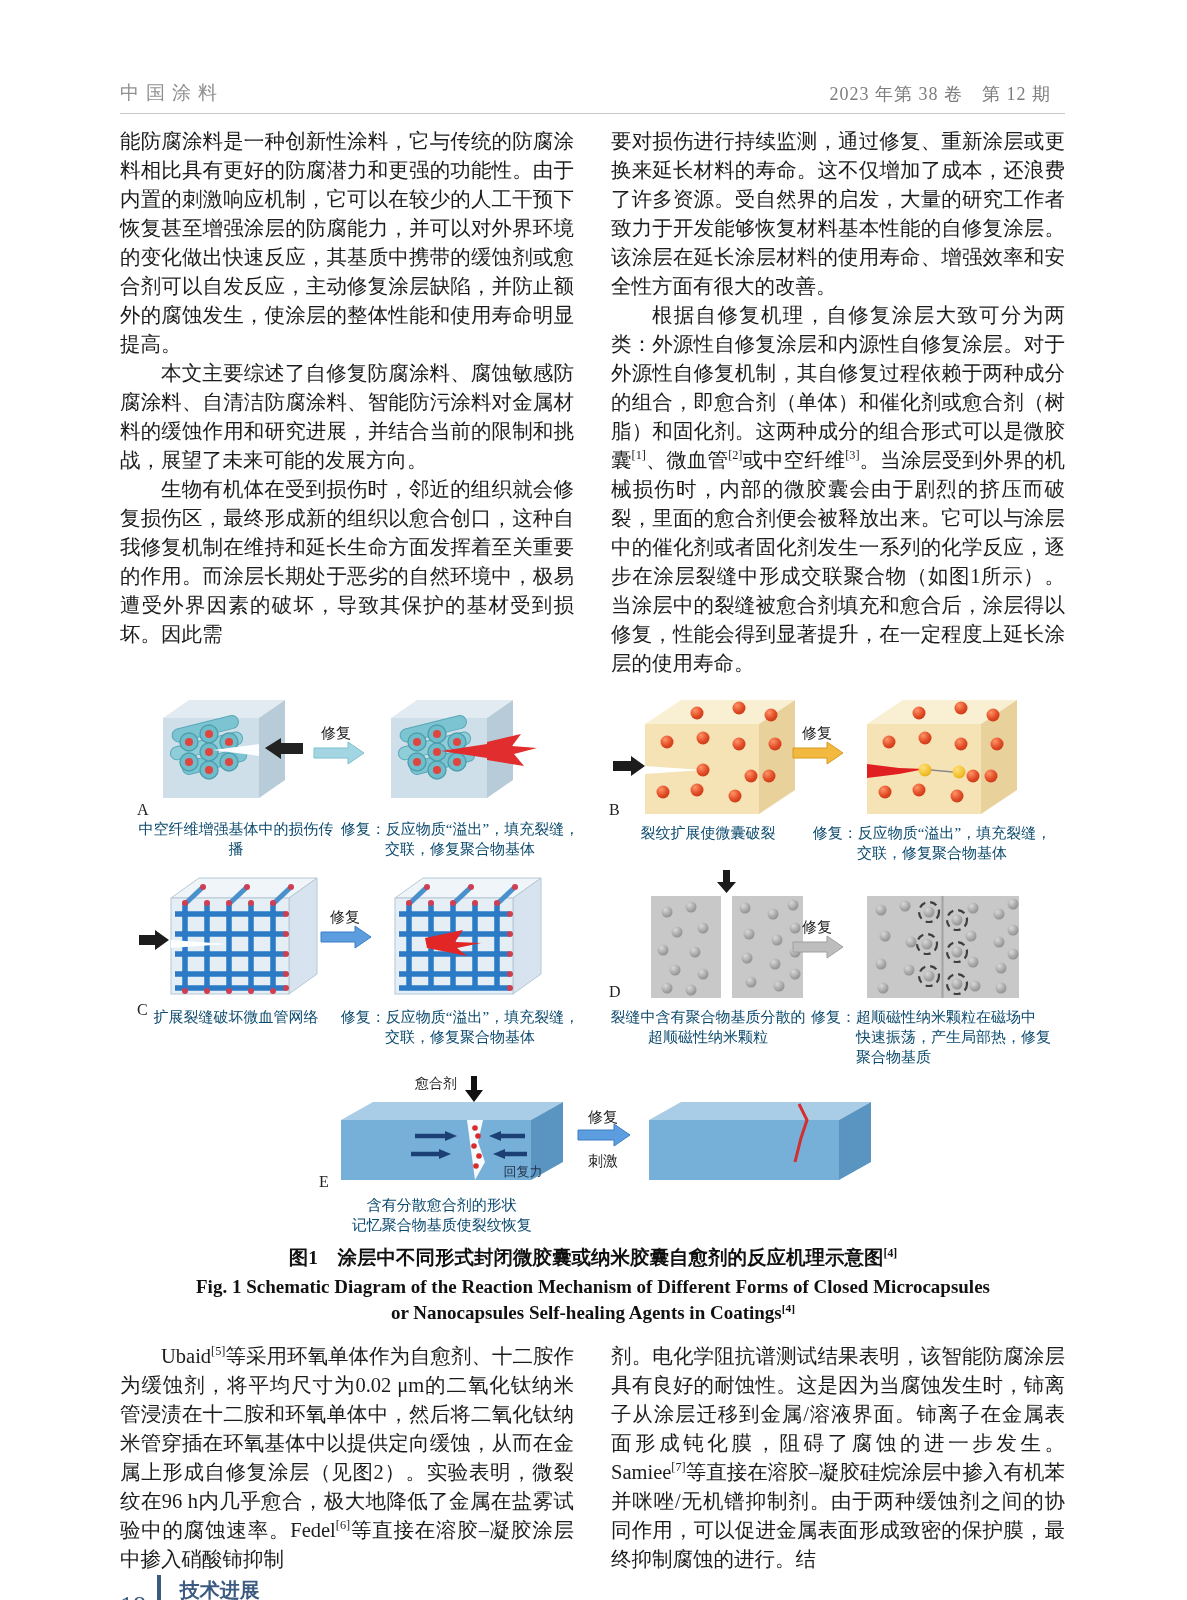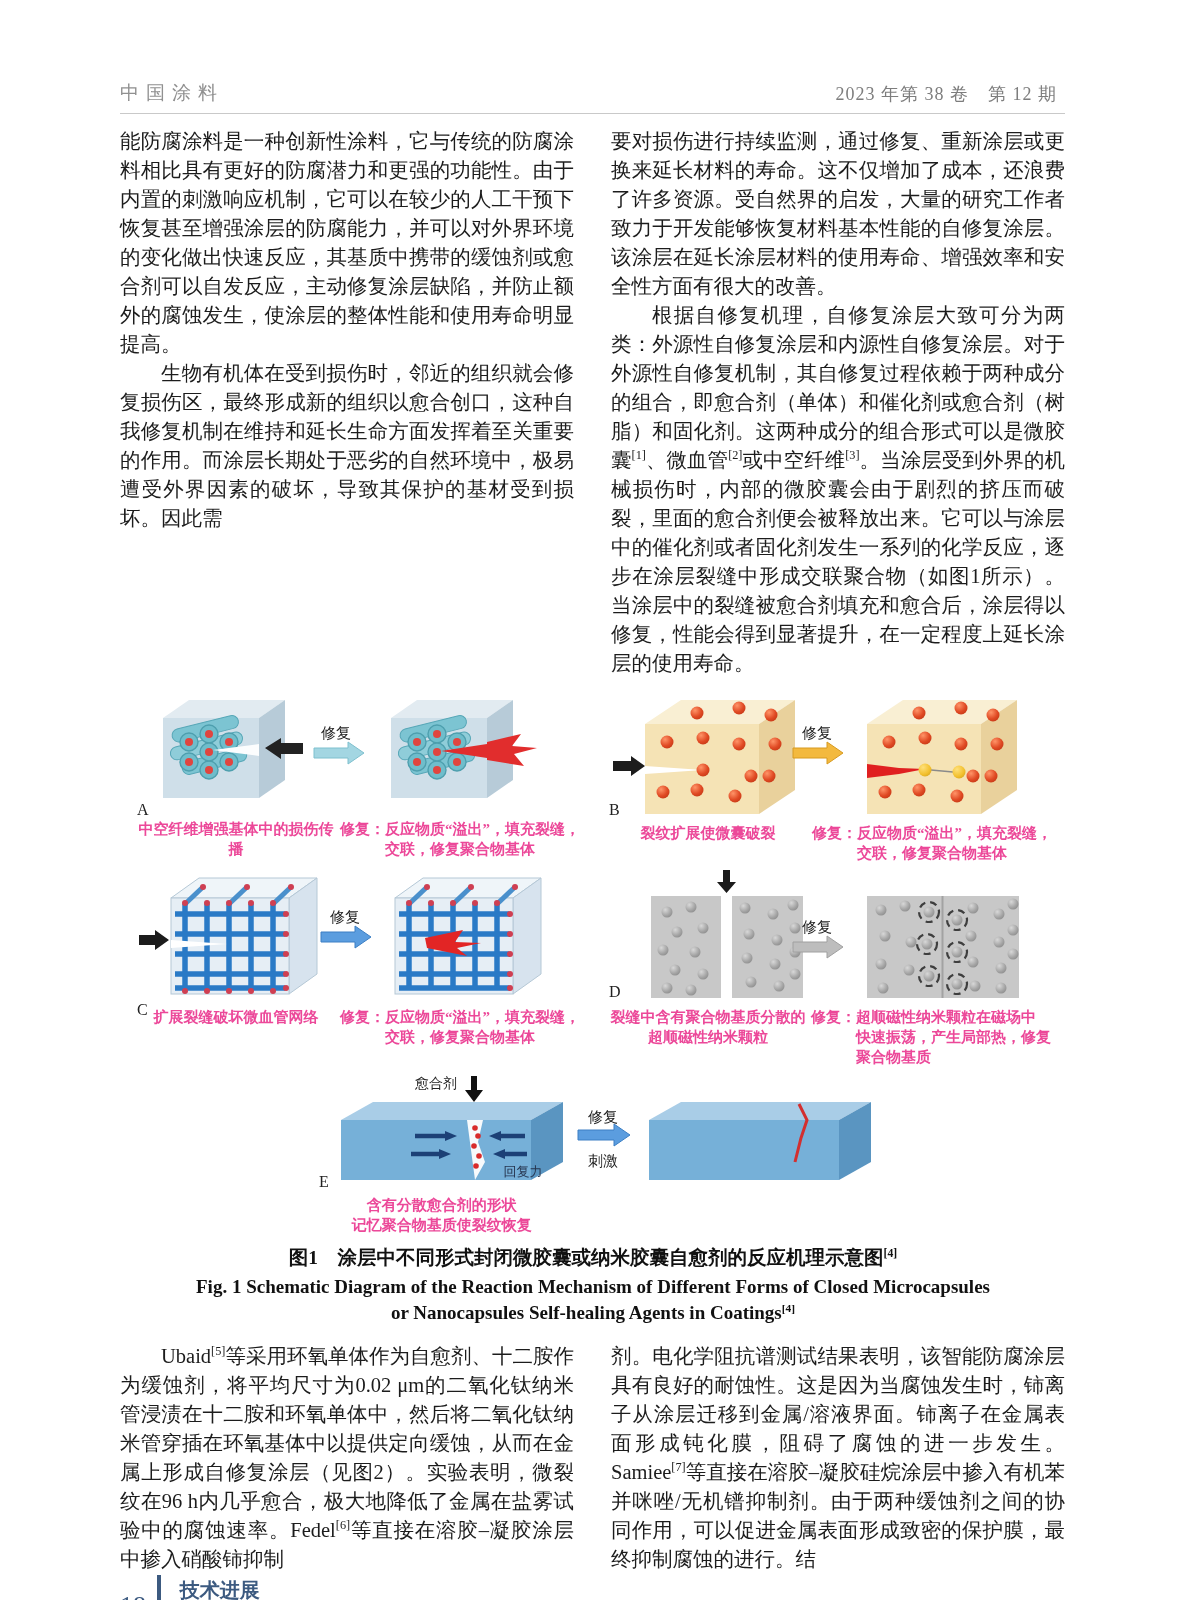--- a/index.html
+++ b/index.html
@@ -5,40 +5,40 @@
   html,body{margin:0;padding:0;}
   body{
     width:1187px;height:1600px;background:#ffffff;position:relative;
     font-family:"Liberation Serif","DejaVu Serif",serif;color:#1c1c1c;
     -webkit-font-smoothing:antialiased;overflow:hidden;
   }
   sup{font-size:0.6em;vertical-align:super;line-height:0;}
   
   .header{position:absolute;top:80px;left:120px;right:122px;height:26px;}
   .journal{font-size:19px;color:#909090;letter-spacing:7px;font-family:"Liberation Sans",sans-serif;}
-  .issue{position:absolute;right:8px;top:2px;font-size:18px;color:#7d7d7d;letter-spacing:1px;}
+  .issue{position:absolute;right:14px;top:2px;font-size:18px;color:#7d7d7d;letter-spacing:1px;}
   .header-rule{position:absolute;top:113px;left:120px;right:122px;border-top:1.6px solid #c9c9c9;height:0;}
   
   .content{position:absolute;top:127px;left:120px;width:946px;}
   .cols{display:flex;gap:37px;}
   .col{width:454px;font-size:20.5px;line-height:29px;text-align:justify;}
   .col p{margin:0;}
   .col p.indent{text-indent:2em;}
   .sec-heading{
     font-family:"Liberation Sans","DejaVu Sans",sans-serif;font-weight:bold;
     font-size:24px;color:var(--accent_green,#567247);margin:13px 0 9px 0;line-height:30px;text-align:left;
   }
   .sec-heading .num{margin-right:26px;}
   
   .figure{width:920px;margin:14px auto 16px auto;}
   .fig-row{display:flex;justify-content:space-between;margin-bottom:5px;}
   .fig-row.center{justify-content:center;}
   .panel{position:relative;}
   .panel-letter{position:absolute;font-size:16px;color:#222;font-family:"Liberation Serif",serif;}
-  .caps{display:flex;font-size:15px;line-height:20px;color:#ec4899;margin-top:1px;font-weight:bold;}
+  .caps{display:flex;font-size:15px;line-height:20px;color:#0c4a6e;margin-top:1px;}
   .cap{text-align:center;}
   .cap .ind{text-align:left;text-indent:3em;}
   .cap .first{text-align:left;}
   
   .fig-caption{margin-top:9px;text-align:center;}
   .fig-caption .zh{font-family:Liberation Serif, serif;font-weight:bold;font-size:19.5px;color:#111;line-height:28px;}
   .fig-caption .en{font-weight:bold;font-size:19px;line-height:26px;max-width:810px;margin:2px auto 0 auto;color:#111;}
   
   .footer{position:absolute;left:120px;top:1575px;display:flex;align-items:center;text-align:center;}
   .pagenum{font-size:26px;color:var(--footer_blue,#3c5a80);margin-right:11px;align-self:flex-end;}
@@ -54,20 +54,21 @@
   <span class="journal">中国涂料</span>
   <span class="issue">2023 年第 38 卷　第 12 期</span>
 </div>
 <div class="header-rule"></div>
 
 <div class="content">
 
   <div class="cols">
     <div class="col">
       <p>能防腐涂料是一种创新性涂料，它与传统的防腐涂料相比具有更好的防腐潜力和更强的功能性。由于内置的刺激响应机制，它可以在较少的人工干预下恢复甚至增强涂层的防腐能力，并可以对外界环境的变化做出快速反应，其基质中携带的缓蚀剂或愈合剂可以自发反应，主动修复涂层缺陷，并防止额外的腐蚀发生，使涂层的整体性能和使用寿命明显提高。</p>
+      <p class="indent">本文主要综述了自修复防腐涂料、腐蚀敏感防腐涂料、自清洁防腐涂料、智能防污涂料对金属材料的缓蚀作用和研究进展，并结合当前的限制和挑战，展望了未来可能的发展方向。</p>
       <p class="indent">生物有机体在受到损伤时，邻近的组织就会修复损伤区，最终形成新的组织以愈合创口，这种自我修复机制在维持和延长生命方面发挥着至关重要的作用。而涂层长期处于恶劣的自然环境中，极易遭受外界因素的破坏，导致其保护的基材受到损坏。因此需</p>
     </div>
     <div class="col">
       <p>要对损伤进行持续监测，通过修复、重新涂层或更换来延长材料的寿命。这不仅增加了成本，还浪费了许多资源。受自然界的启发，大量的研究工作者致力于开发能够恢复材料基本性能的自修复涂层。该涂层在延长涂层材料的使用寿命、增强效率和安全性方面有很大的改善。</p>
       <p class="indent"><span>根据自修复机理，自修复涂层大致可分为两类：外源性自修复涂层和内源性自修复涂层。对于外源性自修复机制，其自修复过程依赖于两种成分的组合，即愈合剂（单体）和催化剂或愈合剂（树脂）和固化剂。这两种成分的组合形式可以是微胶囊</span><sup>[1]</sup><span>、微血管</span><sup>[2]</sup><span>或中空纤维</span><sup>[3]</sup><span>。当涂层受到外界的机械损伤时，内部的微胶囊会由于剧烈的挤压而破裂，里面的愈合剂便会被释放出来。它可以与涂层中的催化剂或者固化剂发生一系列的化学反应，逐步在涂层裂缝中形成交联聚合物（如图1所示）。当涂层中的裂缝被愈合剂填充和愈合后，涂层得以修复，性能会得到显著提升，在一定程度上延长涂层的使用寿命。</span></p>
     </div>
   </div>
 
   <div class="figure">
 

